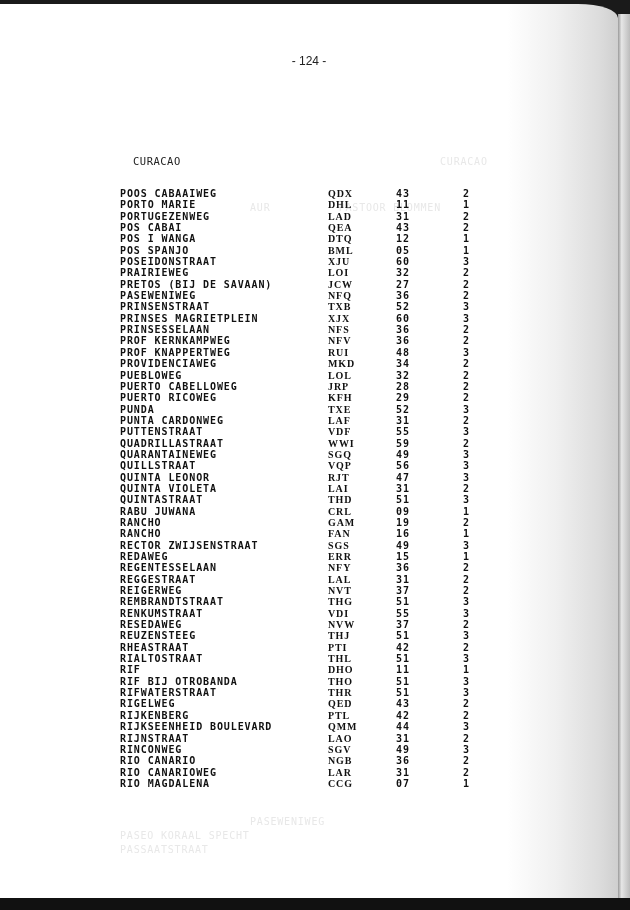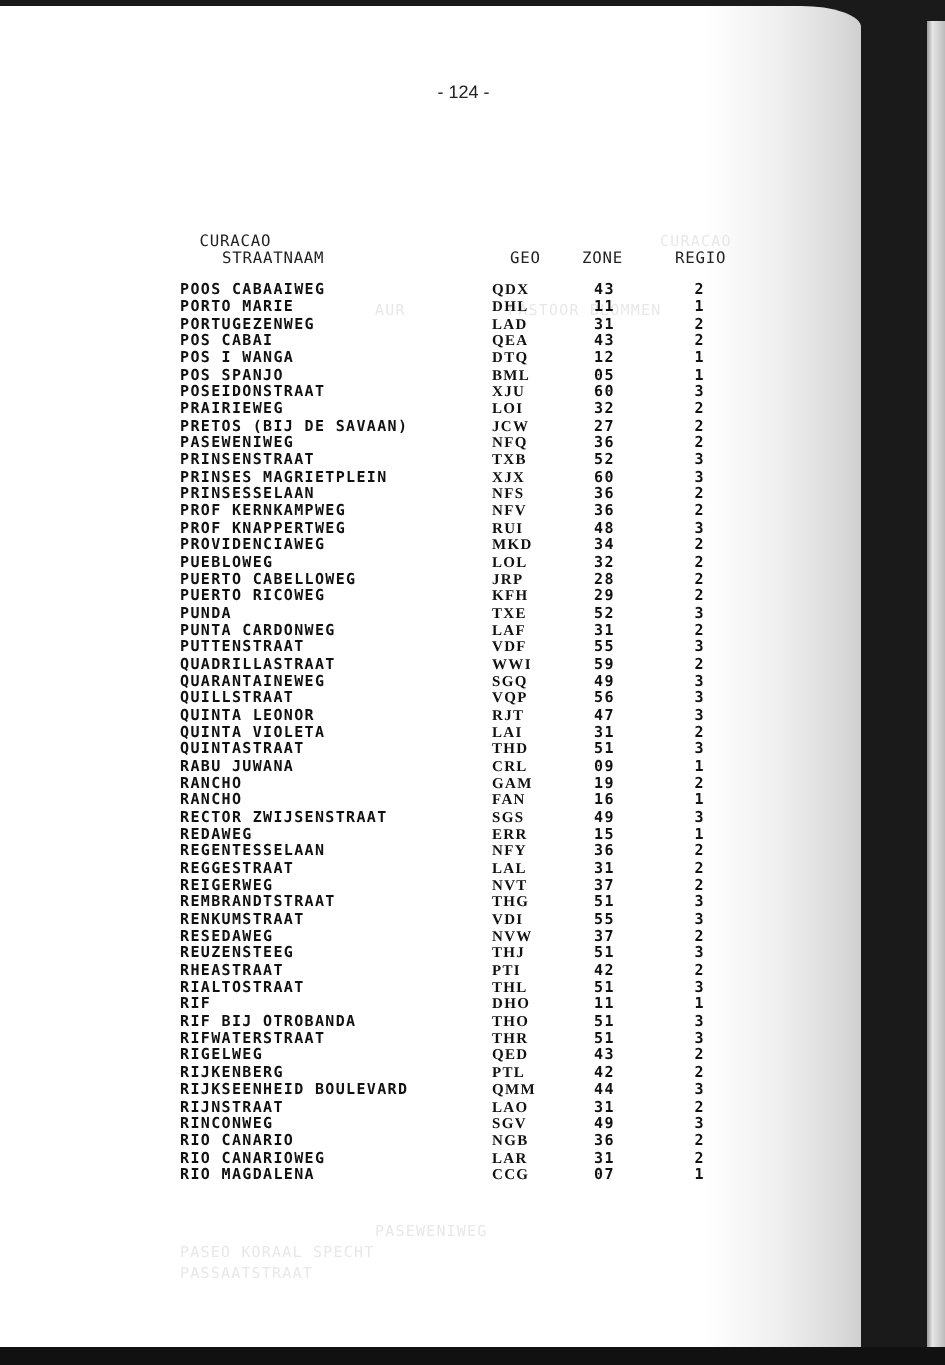--- a/index.html
+++ b/index.html
@@ -2,21 +2,21 @@
 <html><head>
 <meta charset="utf-8">
 <style>
   html, body { margin: 0; padding: 0; }
   body {
     width: 630px; height: 910px; position: relative; overflow: hidden;
     background: #1a1a1a;
     font-family: "DejaVu Sans Mono", "Liberation Mono", monospace;
   }
   .page {
-    position: absolute; left: 0; top: 4px; width: 574px; height: 896px;
+    position: absolute; left: 0; top: 4px; width: 618px; height: 896px;
     background: linear-gradient(to right, #ffffff 0%, #ffffff 82%, #f0f0f0 90%, #dcdcdc 97%, #cfcfcf 100%);
     border-top-right-radius: 40px 14px;
   }
   .edge {
     position: absolute; right: 0; top: 14px; width: 12px; height: 886px;
     background: linear-gradient(to right, #9a9a9a, #e6e6e6 30%, #bcbcbc);
   }
   .bottom-bar {
     position: absolute; left: 0; bottom: 0; width: 630px; height: 12px; background: #111;
   }
@@ -59,26 +59,20 @@
   <div class="page-number">- 124 -</div>
 
   <div class="ghost" style="left:440px;top:152px;">CURACAO</div>
   <div class="ghost" style="left:250px;top:198px;">AUR          PASTOOR BLOMMEN</div>
   <div class="ghost" style="left:250px;top:812px;">PASEWENIWEG</div>
   <div class="ghost" style="left:120px;top:826px;">PASEO KORAAL SPECHT</div>
   <div class="ghost" style="left:120px;top:840px;">PASSAATSTRAAT</div>
 
   <div class="region">CURACAO</div>
 
-  <div class="header">
-    <span class="h-name">STRAATNAAM</span>
-    <span class="h-geo">GEO</span>
-    <span class="h-zone">ZONE</span>
-    <span class="h-regio">REGIO</span>
-  </div>
 
   <div class="rows" id="rows">
       <div class="row">
         <span class="c-name">POOS CABAAIWEG</span>
         <span class="c-geo">QDX</span>
         <span class="c-zone">43</span>
         <span class="c-regio">2</span>
       </div>
       <div class="row">
         <span class="c-name">PORTO MARIE</span>

